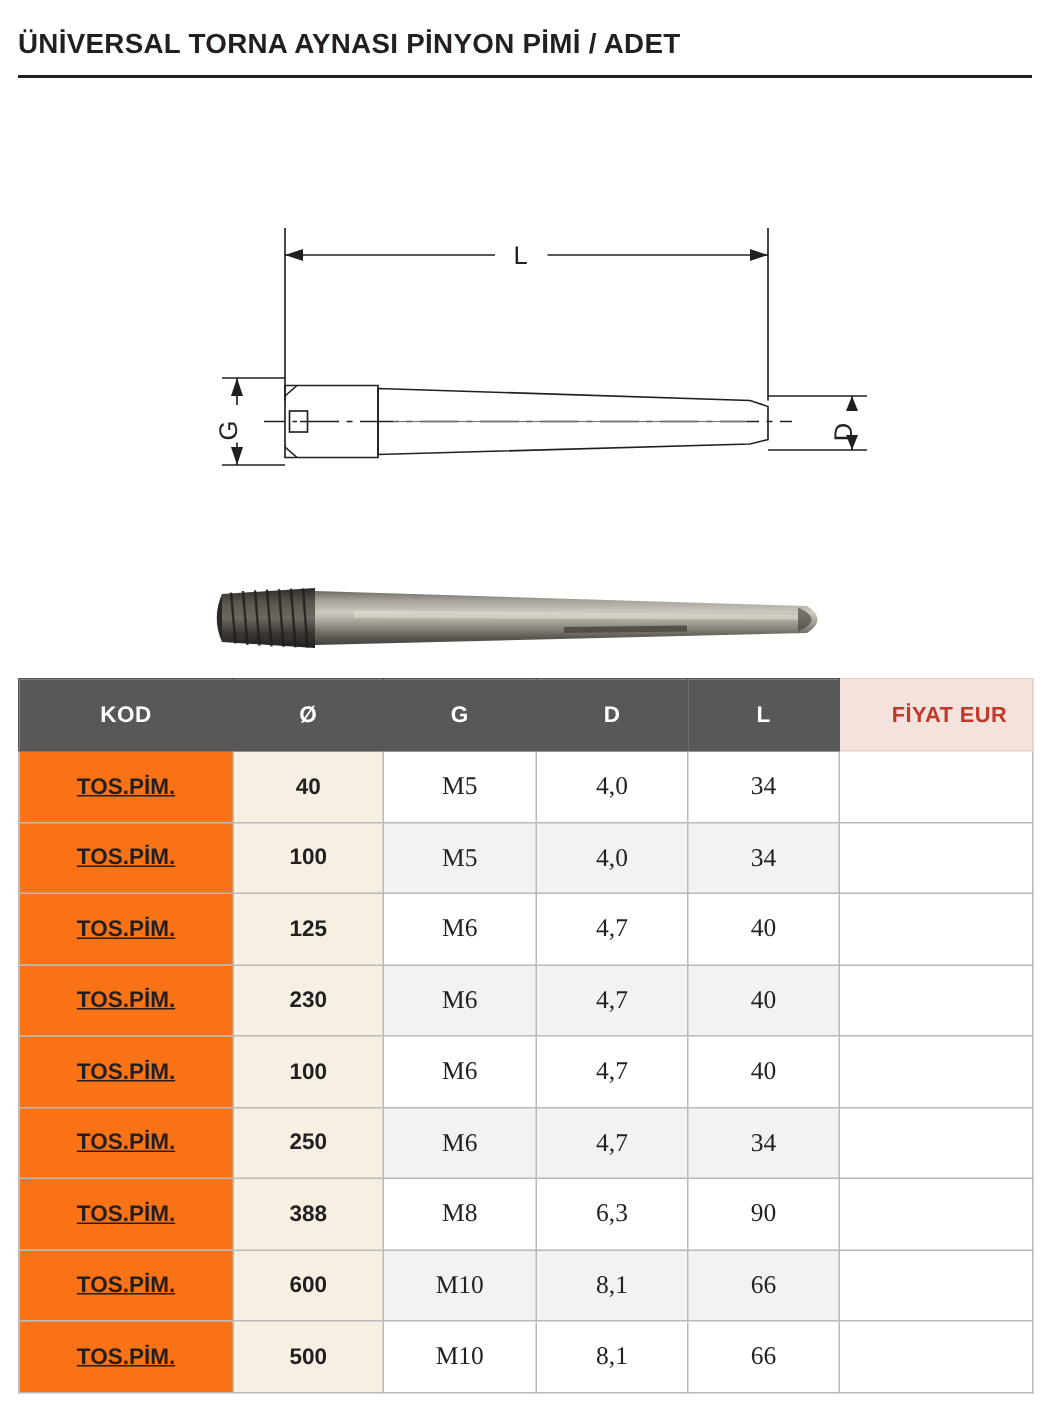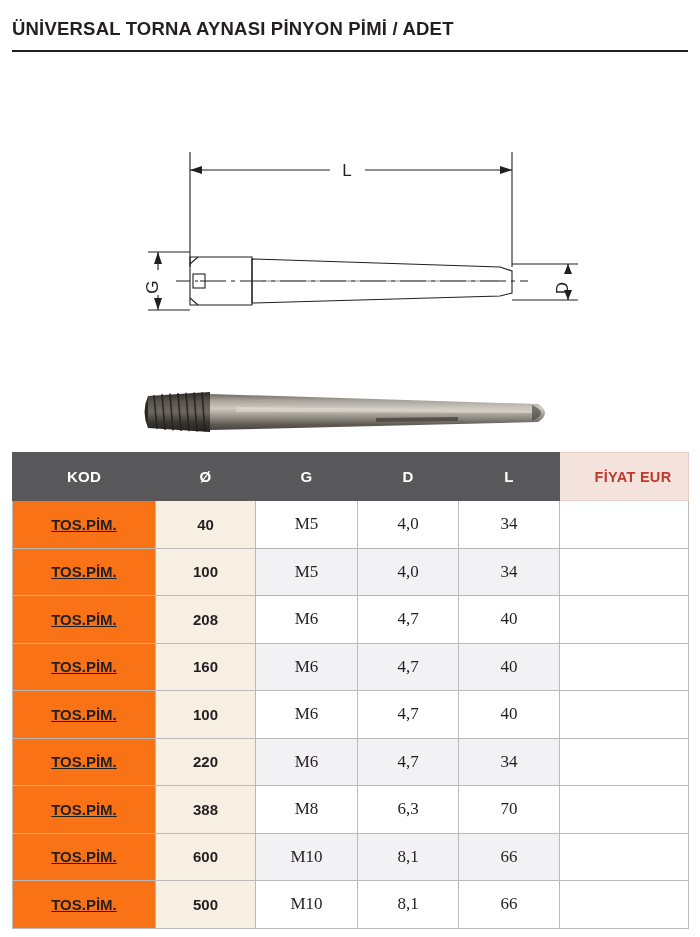--- a/index.html
+++ b/index.html
@@ -261,56 +261,56 @@
         <tr>
           <td class="kod">TOS.PİM.</td>
           <td class="dia">100</td>
           <td class="plain">M5</td>
           <td class="plain">4,0</td>
           <td class="plain">34</td>
           <td class="price"></td>
         </tr>
         <tr>
           <td class="kod">TOS.PİM.</td>
-          <td class="dia">208</td>
+          <td class="dia">125</td>
           <td class="plain">M6</td>
           <td class="plain">4,7</td>
           <td class="plain">40</td>
           <td class="price"></td>
         </tr>
         <tr>
           <td class="kod">TOS.PİM.</td>
-          <td class="dia">160</td>
+          <td class="dia">230</td>
           <td class="plain">M6</td>
           <td class="plain">4,7</td>
           <td class="plain">40</td>
           <td class="price"></td>
         </tr>
         <tr>
           <td class="kod">TOS.PİM.</td>
           <td class="dia">100</td>
           <td class="plain">M6</td>
           <td class="plain">4,7</td>
           <td class="plain">40</td>
           <td class="price"></td>
         </tr>
         <tr>
           <td class="kod">TOS.PİM.</td>
-          <td class="dia">220</td>
+          <td class="dia">250</td>
           <td class="plain">M6</td>
           <td class="plain">4,7</td>
           <td class="plain">34</td>
           <td class="price"></td>
         </tr>
         <tr>
           <td class="kod">TOS.PİM.</td>
           <td class="dia">388</td>
           <td class="plain">M8</td>
           <td class="plain">6,3</td>
-          <td class="plain">70</td>
+          <td class="plain">90</td>
           <td class="price"></td>
         </tr>
         <tr>
           <td class="kod">TOS.PİM.</td>
           <td class="dia">600</td>
           <td class="plain">M10</td>
           <td class="plain">8,1</td>
           <td class="plain">66</td>
           <td class="price"></td>
         </tr>

